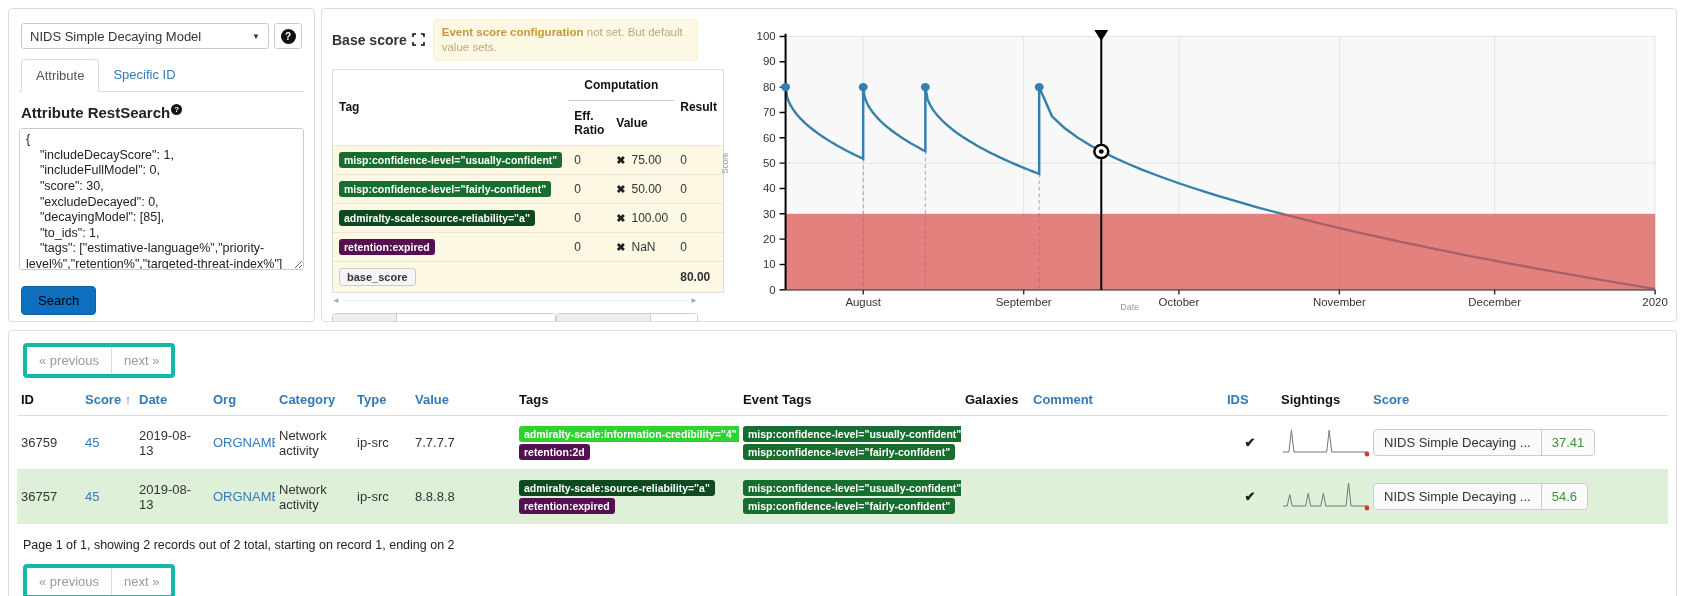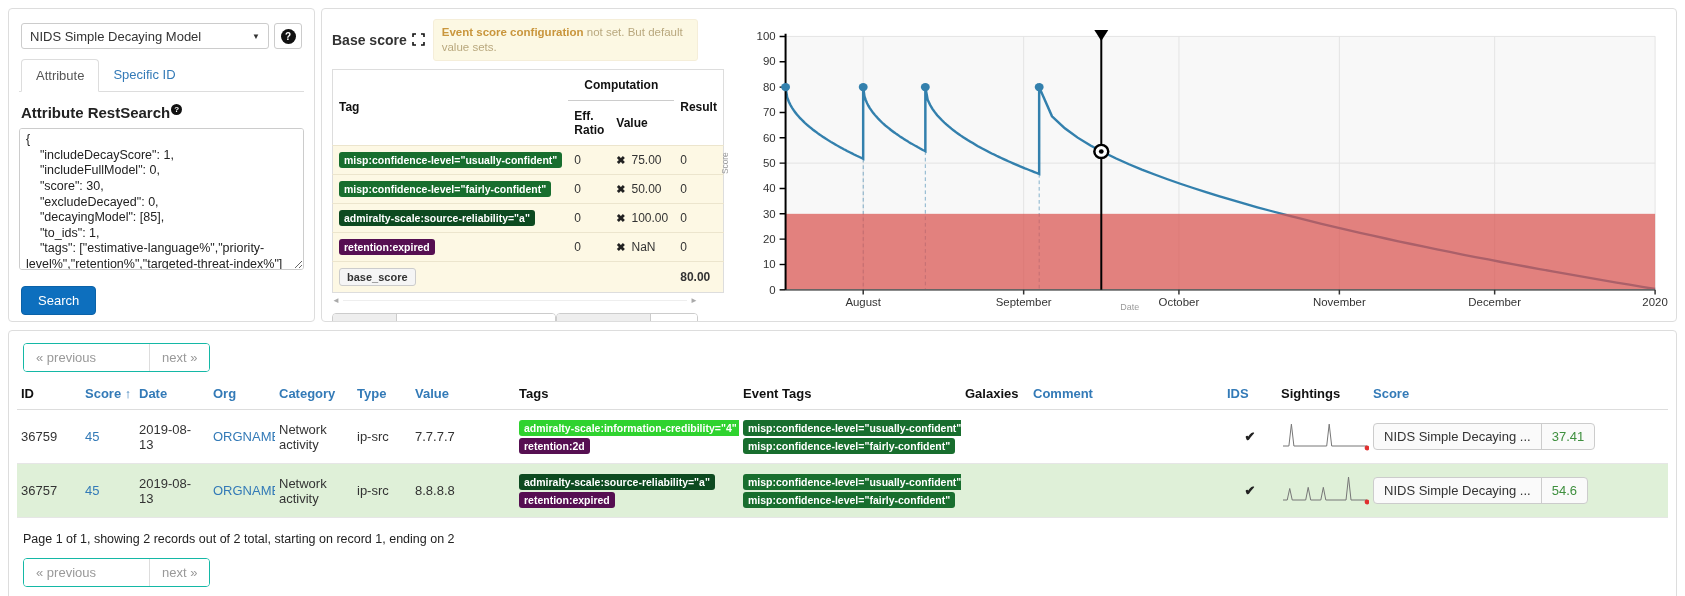--- a/index.html
+++ b/index.html
@@ -21,21 +21,21 @@
   .tabs { display:flex; border-bottom:1px solid #ddd; margin-top:10px; padding-left:2px; }
   .tab { padding:8px 14px; font-size:13px; cursor:pointer; }
   .tab.active { border:1px solid #ddd; border-bottom:1px solid #fff; border-radius:4px 4px 0 0;
     margin-bottom:-1px; color:#555; background:#fff; }
   .tab.link { color:#337ab7; }
   .rs-heading { margin:12px 2px 7px; font-size:15px; font-weight:bold; color:#222; }
   .rs-heading .sup { display:inline-flex; width:11px; height:11px; font-size:8px; vertical-align:top; margin-left:1px; }
   .rs-textarea { width:100%; height:142px; border:1px solid #ccc; border-radius:3px; padding:3px 6px;
     font-family:"Liberation Sans", sans-serif; font-size:12.5px; color:#222; line-height:1.25;
     overflow-y:scroll; resize:vertical; }
-  .btn-primary { margin-top:13px; margin-left:2px; background:#0d6fbe; border:1px solid #0b62a8; color:#ffffff;
+  .btn-primary { margin-top:13px; margin-left:2px; background:#0d6fbe; border:1px solid #0b62a8; color:#000000;
     padding:6px 16px; border-radius:4px; font-size:13px; cursor:pointer; }
 
   
   .right-card { flex:1; height:314px; display:flex; padding:6px 2px 6px 6px; overflow:hidden; }
   .bs-panel { width:374px; min-width:374px; padding:2px 4px; display:flex; flex-direction:column; }
   .bs-head { display:flex; align-items:center; gap:8px; margin:2px 0 8px; }
   .bs-title { font-weight:bold; font-size:14px; white-space:nowrap; display:flex; align-items:center; gap:5px; }
   .bs-alert { flex:1; background:#fcf8e3; border:1px solid #f5eed9; border-radius:3px; padding:5px 8px;
     font-size:11.5px; color:#b9a87e; line-height:1.3; }
   .bs-alert b { color:#c9963d; }
@@ -57,21 +57,21 @@
   .ig .lbl { background:#eee; padding:6px 9px; font-size:12.5px; border-right:1px solid #ccc; white-space:nowrap; }
   .ig .val { background:#fff; padding:6px 9px; font-size:12.5px; white-space:nowrap; }
   .ig .val.green { color:#3e8f3e; }
 
   
   .chart-wrap { flex:1; position:relative; }
   .chart-wrap svg { width:100%; height:100%; display:block; }
 
   
   .bottom-card { margin-top:8px; padding:8px; min-height:246px; }
-  .pager { display:inline-flex; border:1px solid #14b8a6; border-radius:4px; overflow:hidden; margin:4px 6px;gap:41px; }
+  .pager { display:inline-flex; border:4px solid #14b8a6; border-radius:4px; overflow:hidden; margin:4px 6px; }
   .pager .pg { padding:6px 12px; font-size:13px; color:#999; background:#fff; cursor:pointer; white-space:nowrap; }
   .pager .pg + .pg { border-left:1px solid #ddd; }
   table.results { width:100%; border-collapse:collapse; margin-top:2px; table-layout:fixed; }
   table.results th { text-align:left; font-size:13px; font-weight:bold; padding:8px 4px;
     border-bottom:1px solid #ddd; color:#111; overflow:hidden; white-space:nowrap; }
   table.results th.link { color:#337ab7; cursor:pointer; }
   table.results td { padding:7px 4px; font-size:13px; border-bottom:1px solid #e6e6e6; vertical-align:middle; overflow:hidden; }
   table.results tr.success td { background:#dff0d8; }
   td.linkcell { color:#337ab7; cursor:pointer; }
   .chips .tag-chip { display:block; width:fit-content; margin:2px 0; }

